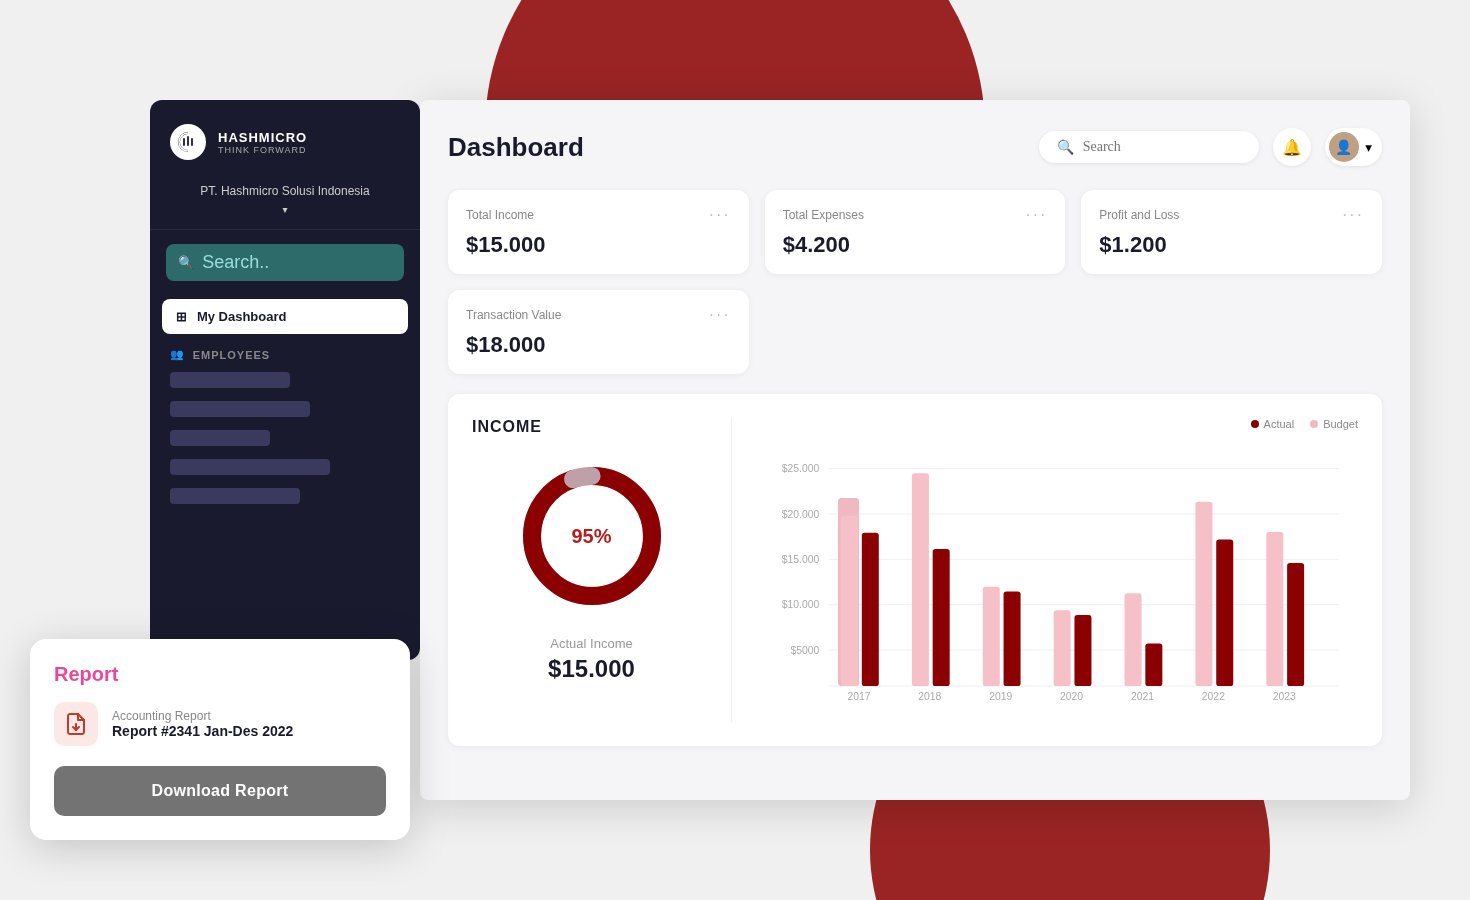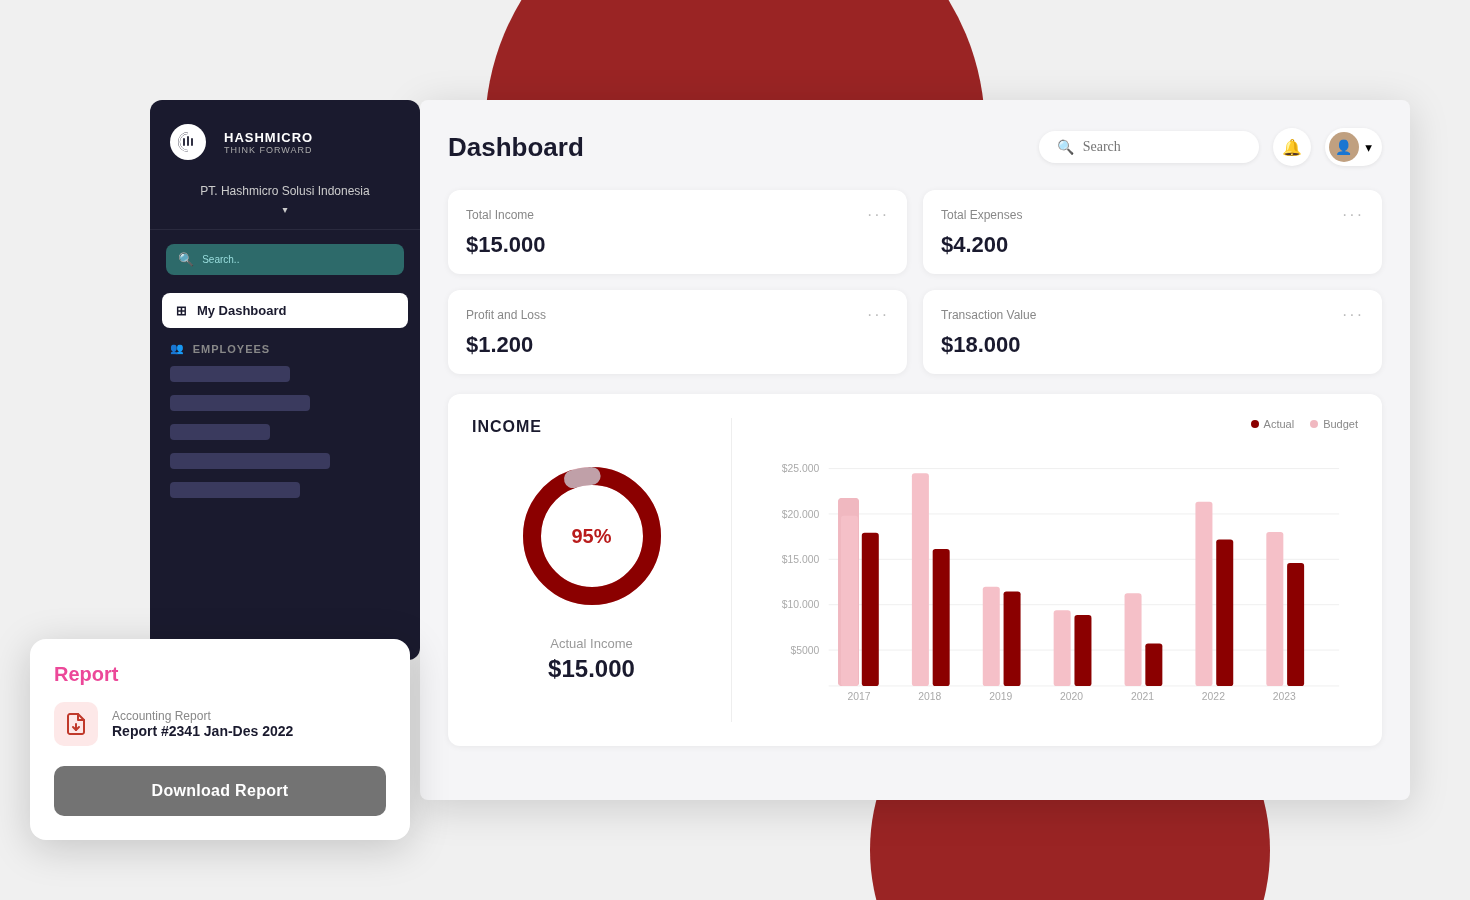--- a/index.html
+++ b/index.html
@@ -50,21 +50,21 @@
       display: flex;
       flex-direction: column;
       padding: 0;
       overflow: hidden;
     }
 
     .sidebar-logo {
       padding: 24px 20px 16px;
       display: flex;
       align-items: center;
-      gap: 18px;
+      gap: 12px;
     }
     .logo-icon {
       width: 36px;
       height: 36px;
       background: white;
       border-radius: 50%;
       display: flex;
       align-items: center;
       justify-content: center;
       font-size: 16px;
@@ -103,21 +103,21 @@
       display: flex;
       align-items: center;
       gap: 8px;
       padding: 8px 12px;
     }
     .sidebar-search input {
       background: transparent;
       border: none;
       outline: none;
       color: #86efac;
-      font-size: 10px;
+      font-size: 18px;
       width: 100%;
     }
     .sidebar-search input::placeholder { color: #9dd; }
 
     .sidebar-nav-item {
       margin: 4px 12px;
       padding: 10px 14px;
       border-radius: 8px;
       color: white;
       font-size: 13px;
@@ -232,21 +232,21 @@
       overflow: hidden;
       display: flex;
       align-items: center;
       justify-content: center;
       font-size: 14px;
     }
 
     
     .metric-cards {
       display: grid;
-      grid-template-columns: repeat(2, 1fr);
+      grid-template-columns: repeat(3, 1fr);
       gap: 16px;
       margin-bottom: 20px;
     }
     .metric-card {
       background: white;
       border-radius: 12px;
       padding: 16px 18px;
       box-shadow: 0 1px 6px rgba(0,0,0,0.06);
     }
     .metric-card-header {

